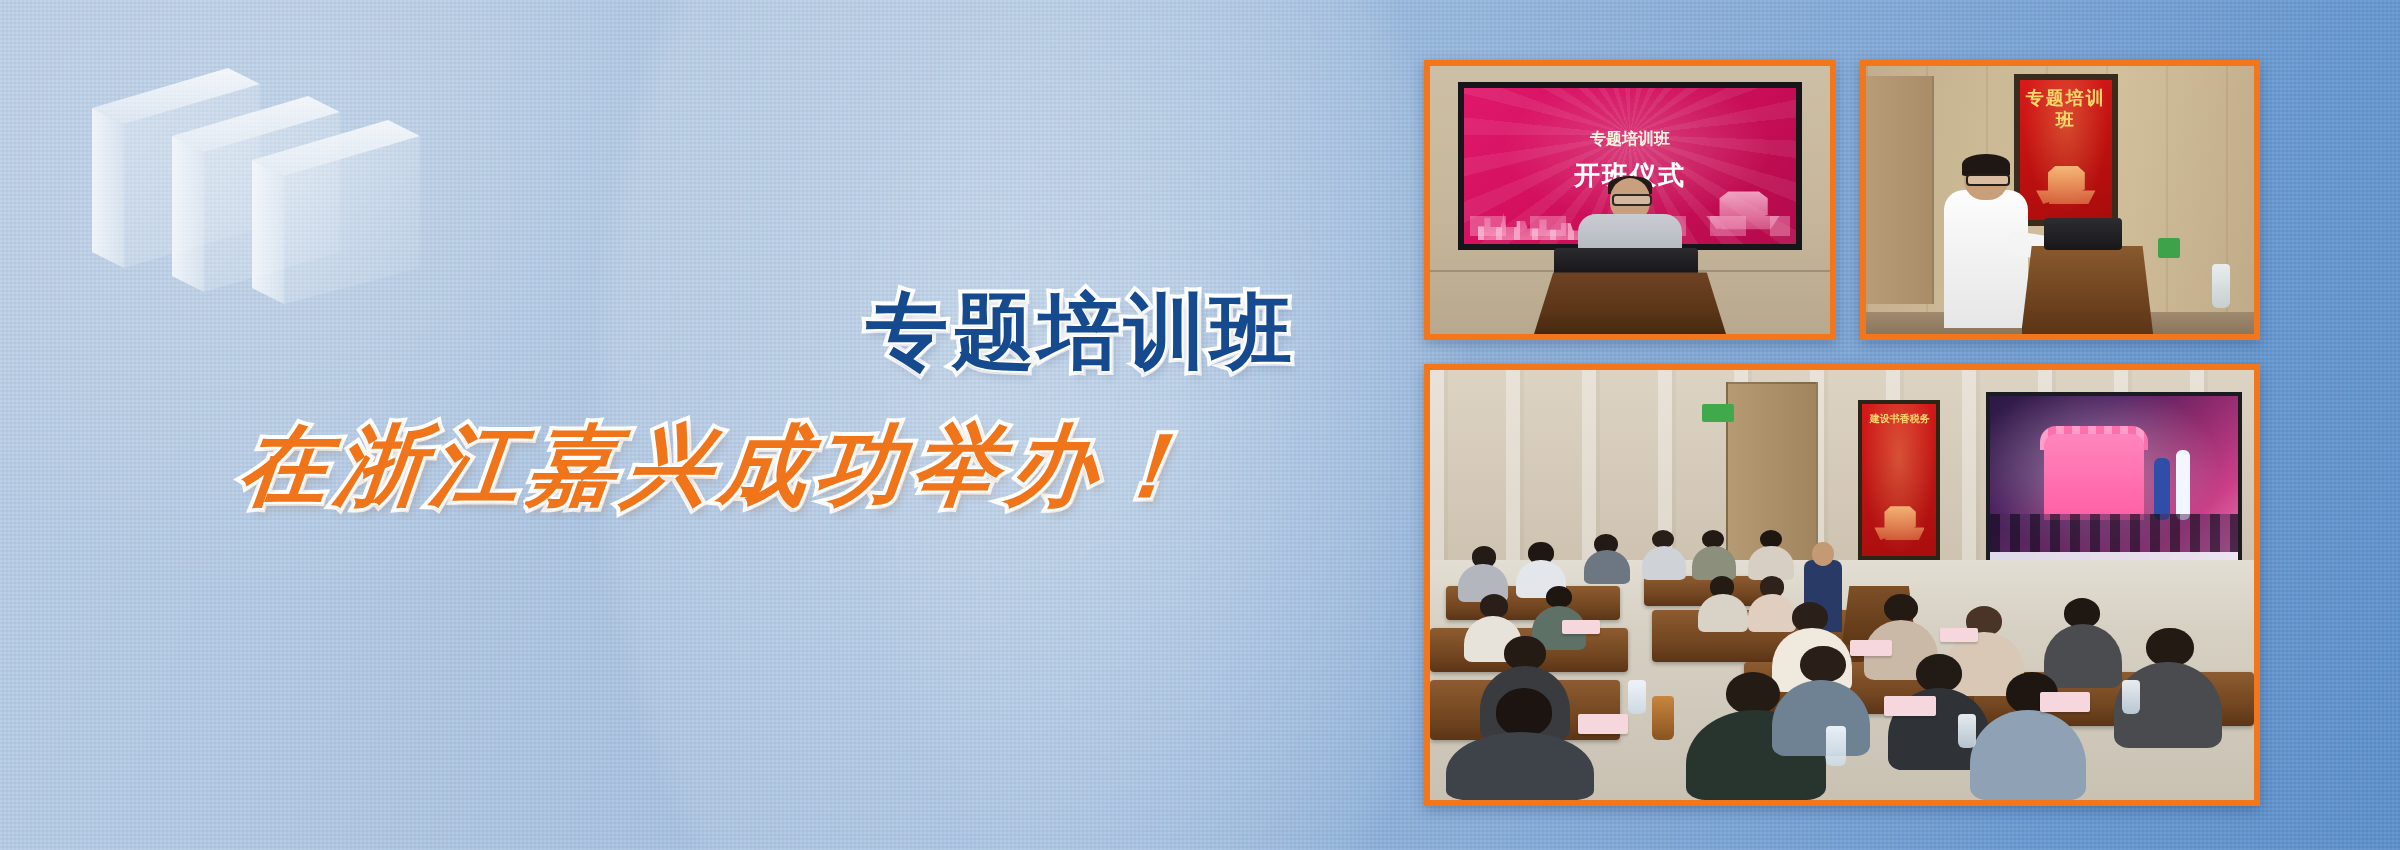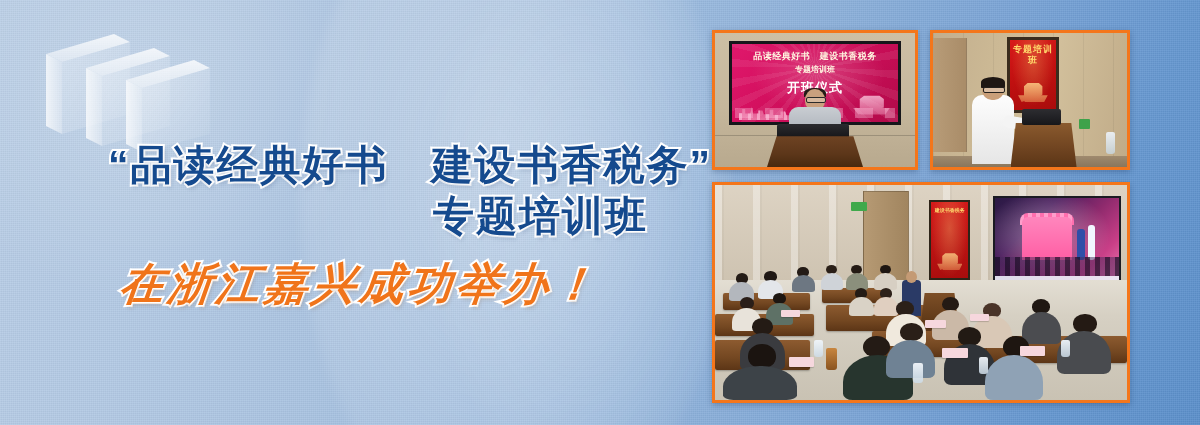--- a/index.html
+++ b/index.html
@@ -338,31 +338,29 @@
     </g>
 
     <g>
       <polygon points="88,58 156,38 172,46 104,66" fill="url(#bkTop)"></polygon>
       <polygon points="88,58 104,66 104,130 88,122" fill="url(#bkSpine)"></polygon>
       <polygon points="104,66 172,46 172,112 104,130" fill="url(#bkFace)"></polygon>
     </g>
   </svg>
 
   <div class="headline-block">
-    <div id="title-line1" class="line-blue">“品读经典好书　建设书香税务”</div>
     <div id="title-line2" class="line-blue">专题培训班</div>
     <div id="subtitle-orange">在浙江嘉兴成功举办！</div>
   </div>
 
   <div class="photo" id="photo-opening">
     <div class="ph-inner">
       <div class="p1-wall"></div>
       <div class="p1-screen">
         <div class="rays"></div>
-        <div class="p1-t1">品读经典好书　建设书香税务</div>
         <div class="p1-t2">专题培训班</div>
         <div class="p1-t3">开班仪式</div>
         <div class="p1-skyline"></div>
         <div class="p1-boat"></div>
         <div class="p1-water"></div>
       </div>
       <div class="p1-deskline"></div>
       <div class="p1-person-hair"></div>
       <div class="p1-person-head"></div>
       <div class="p1-glasses"></div>

